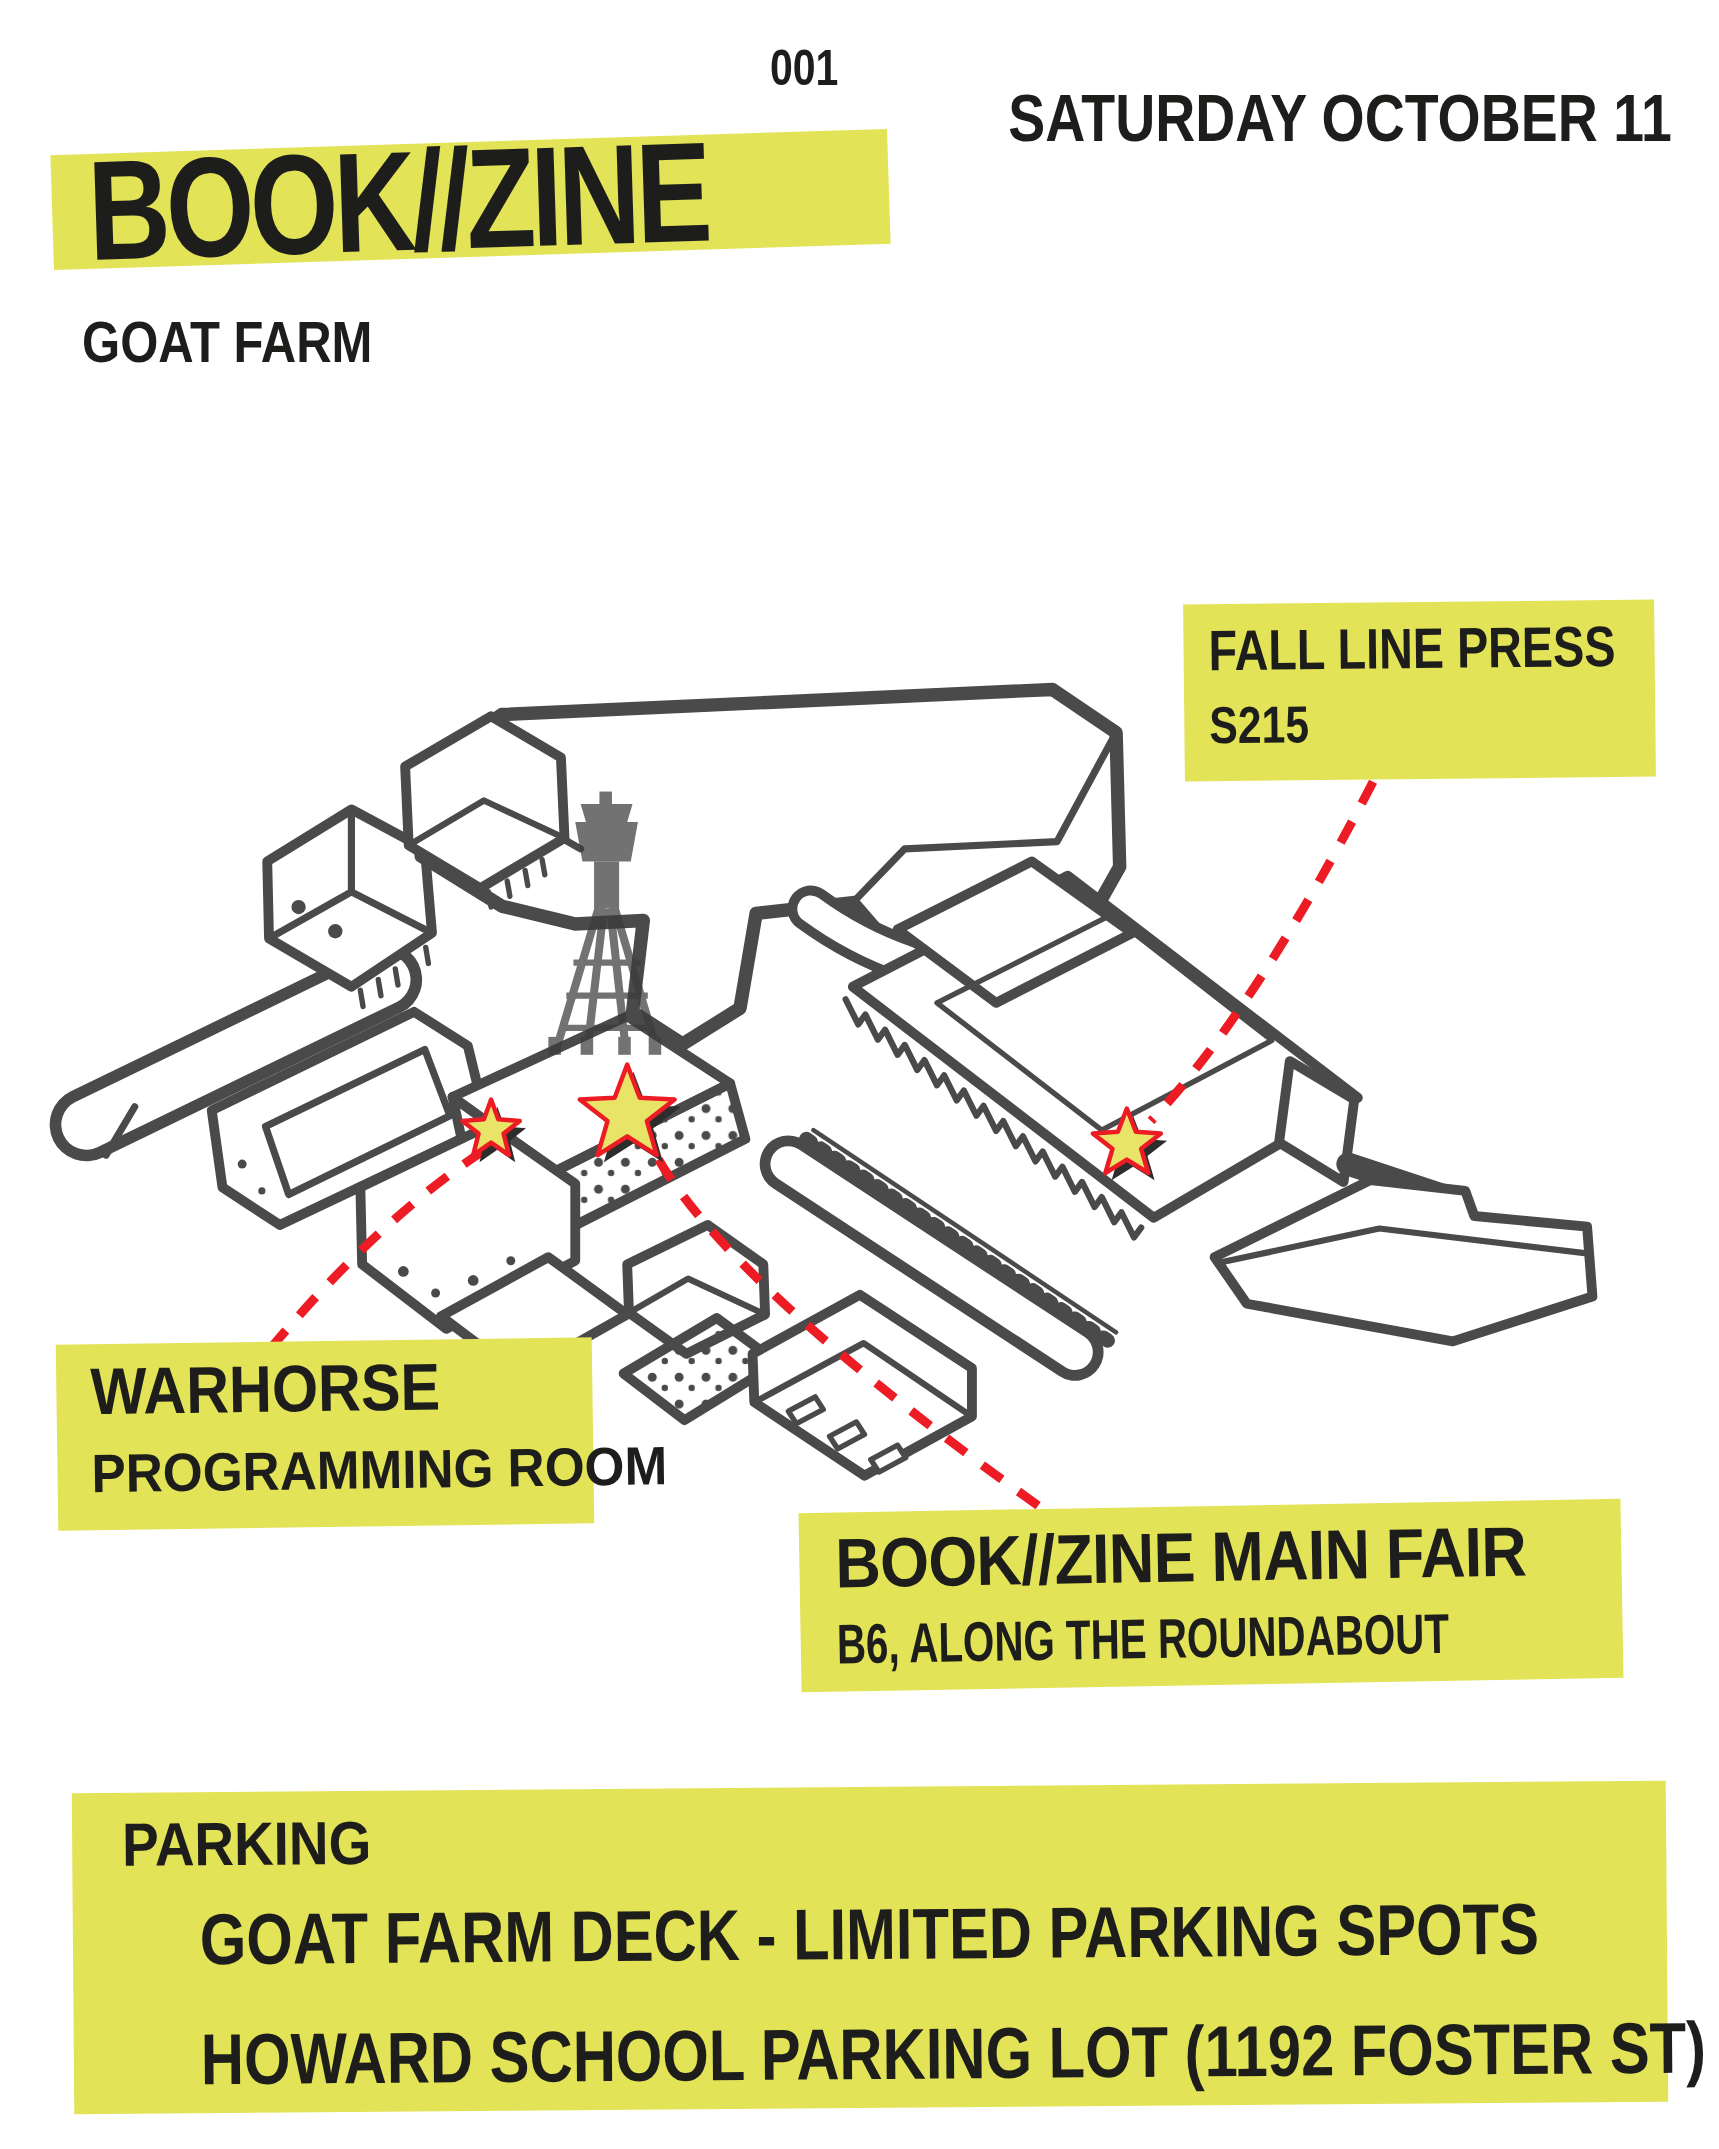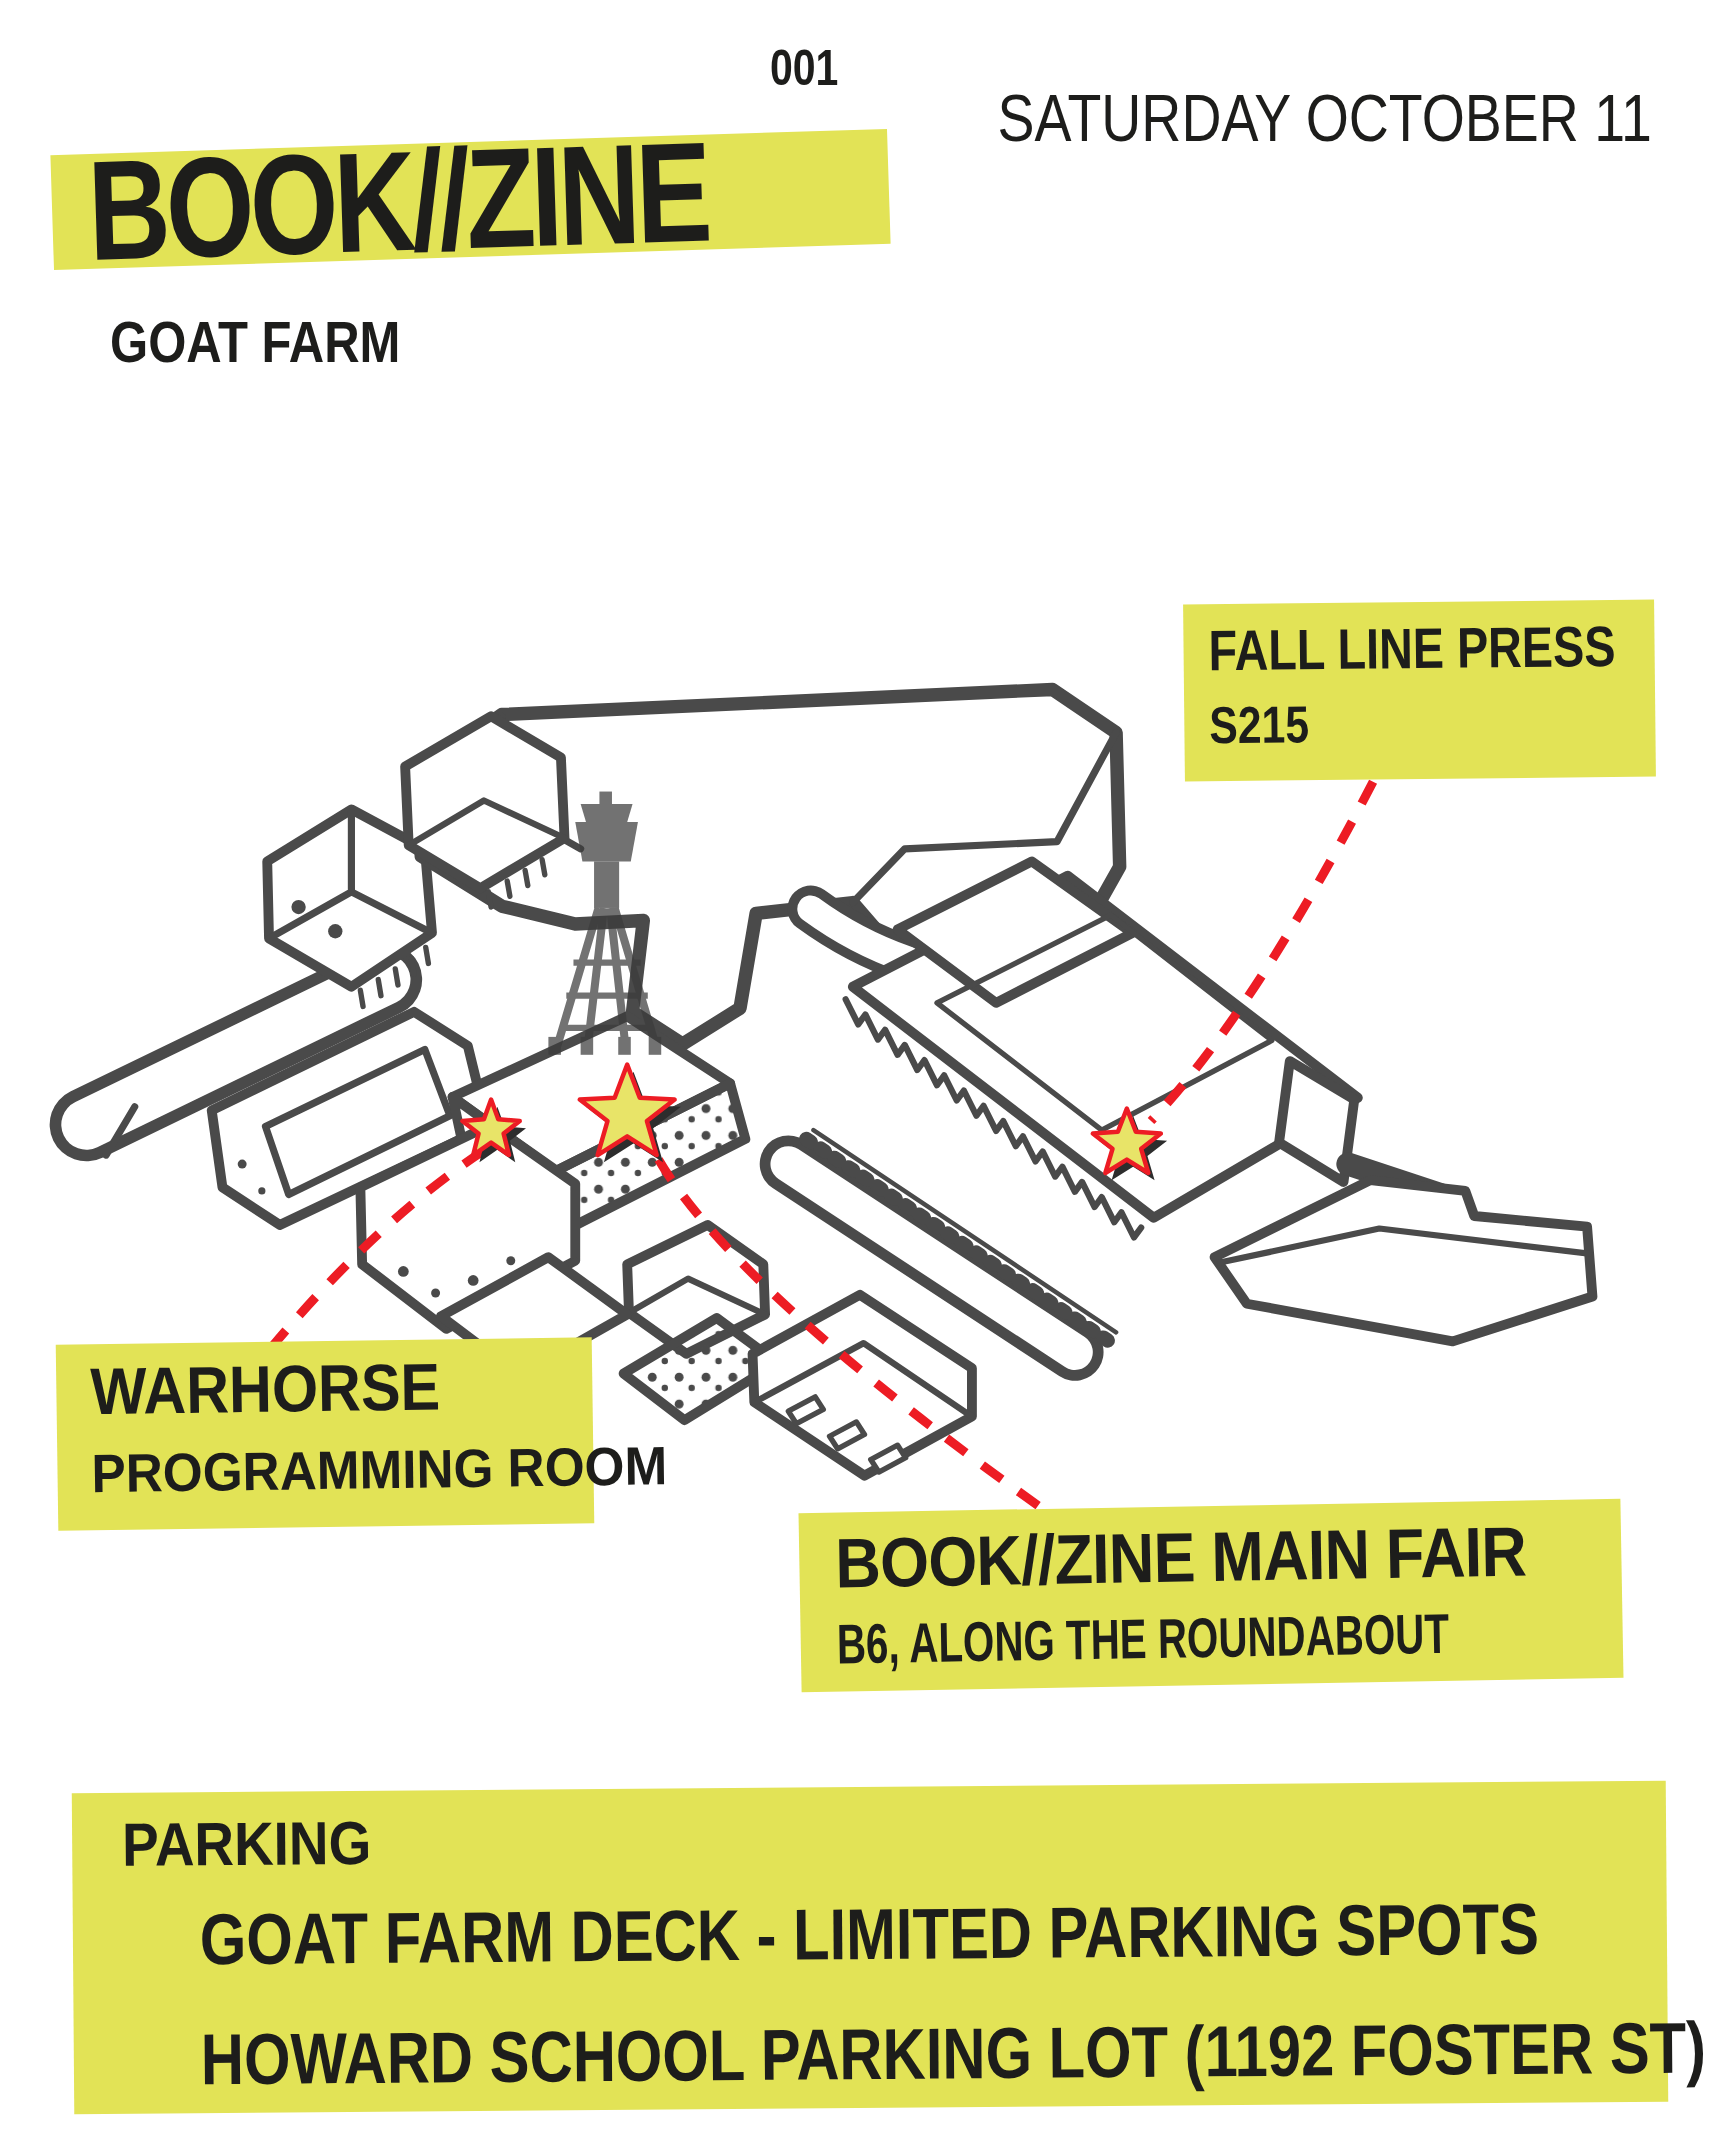--- a/index.html
+++ b/index.html
@@ -22,27 +22,27 @@
     position:absolute;left:36px;top:-14.3px;
     font-size:142px;font-weight:700;line-height:1;letter-spacing:-5.4px;
     transform:scaleX(.80);transform-origin:0 0;white-space:nowrap;
   }
   .issue{
     left:770px;top:43px;z-index:3;
     font-size:50px;font-weight:700;line-height:1;
   }
   .issue .cond{transform:scaleX(.82);}
   .date-block{
-    right:68px;top:75px;z-index:3;text-align:center;
-    font-size:66px;font-weight:400;line-height:86px;
+    right:48px;top:75px;z-index:3;text-align:center;
+    font-size:66px;font-weight:700;line-height:86px;
   }
   .date-block .cond-r{transform:scaleX(.84);}
   .address-block{
     left:82px;top:306px;z-index:3;
-    font-size:57px;font-weight:700;line-height:73px;margin-left:28px;
+    font-size:57px;font-weight:700;line-height:73px;
   }
   .address-block .cond{transform:scaleX(.86);}
 
   
   .map-svg{left:0;top:0;width:1720px;height:2149px;z-index:1;}
 
   
   .callout{
     background:#e2e356;z-index:3;line-height:1;
   }

